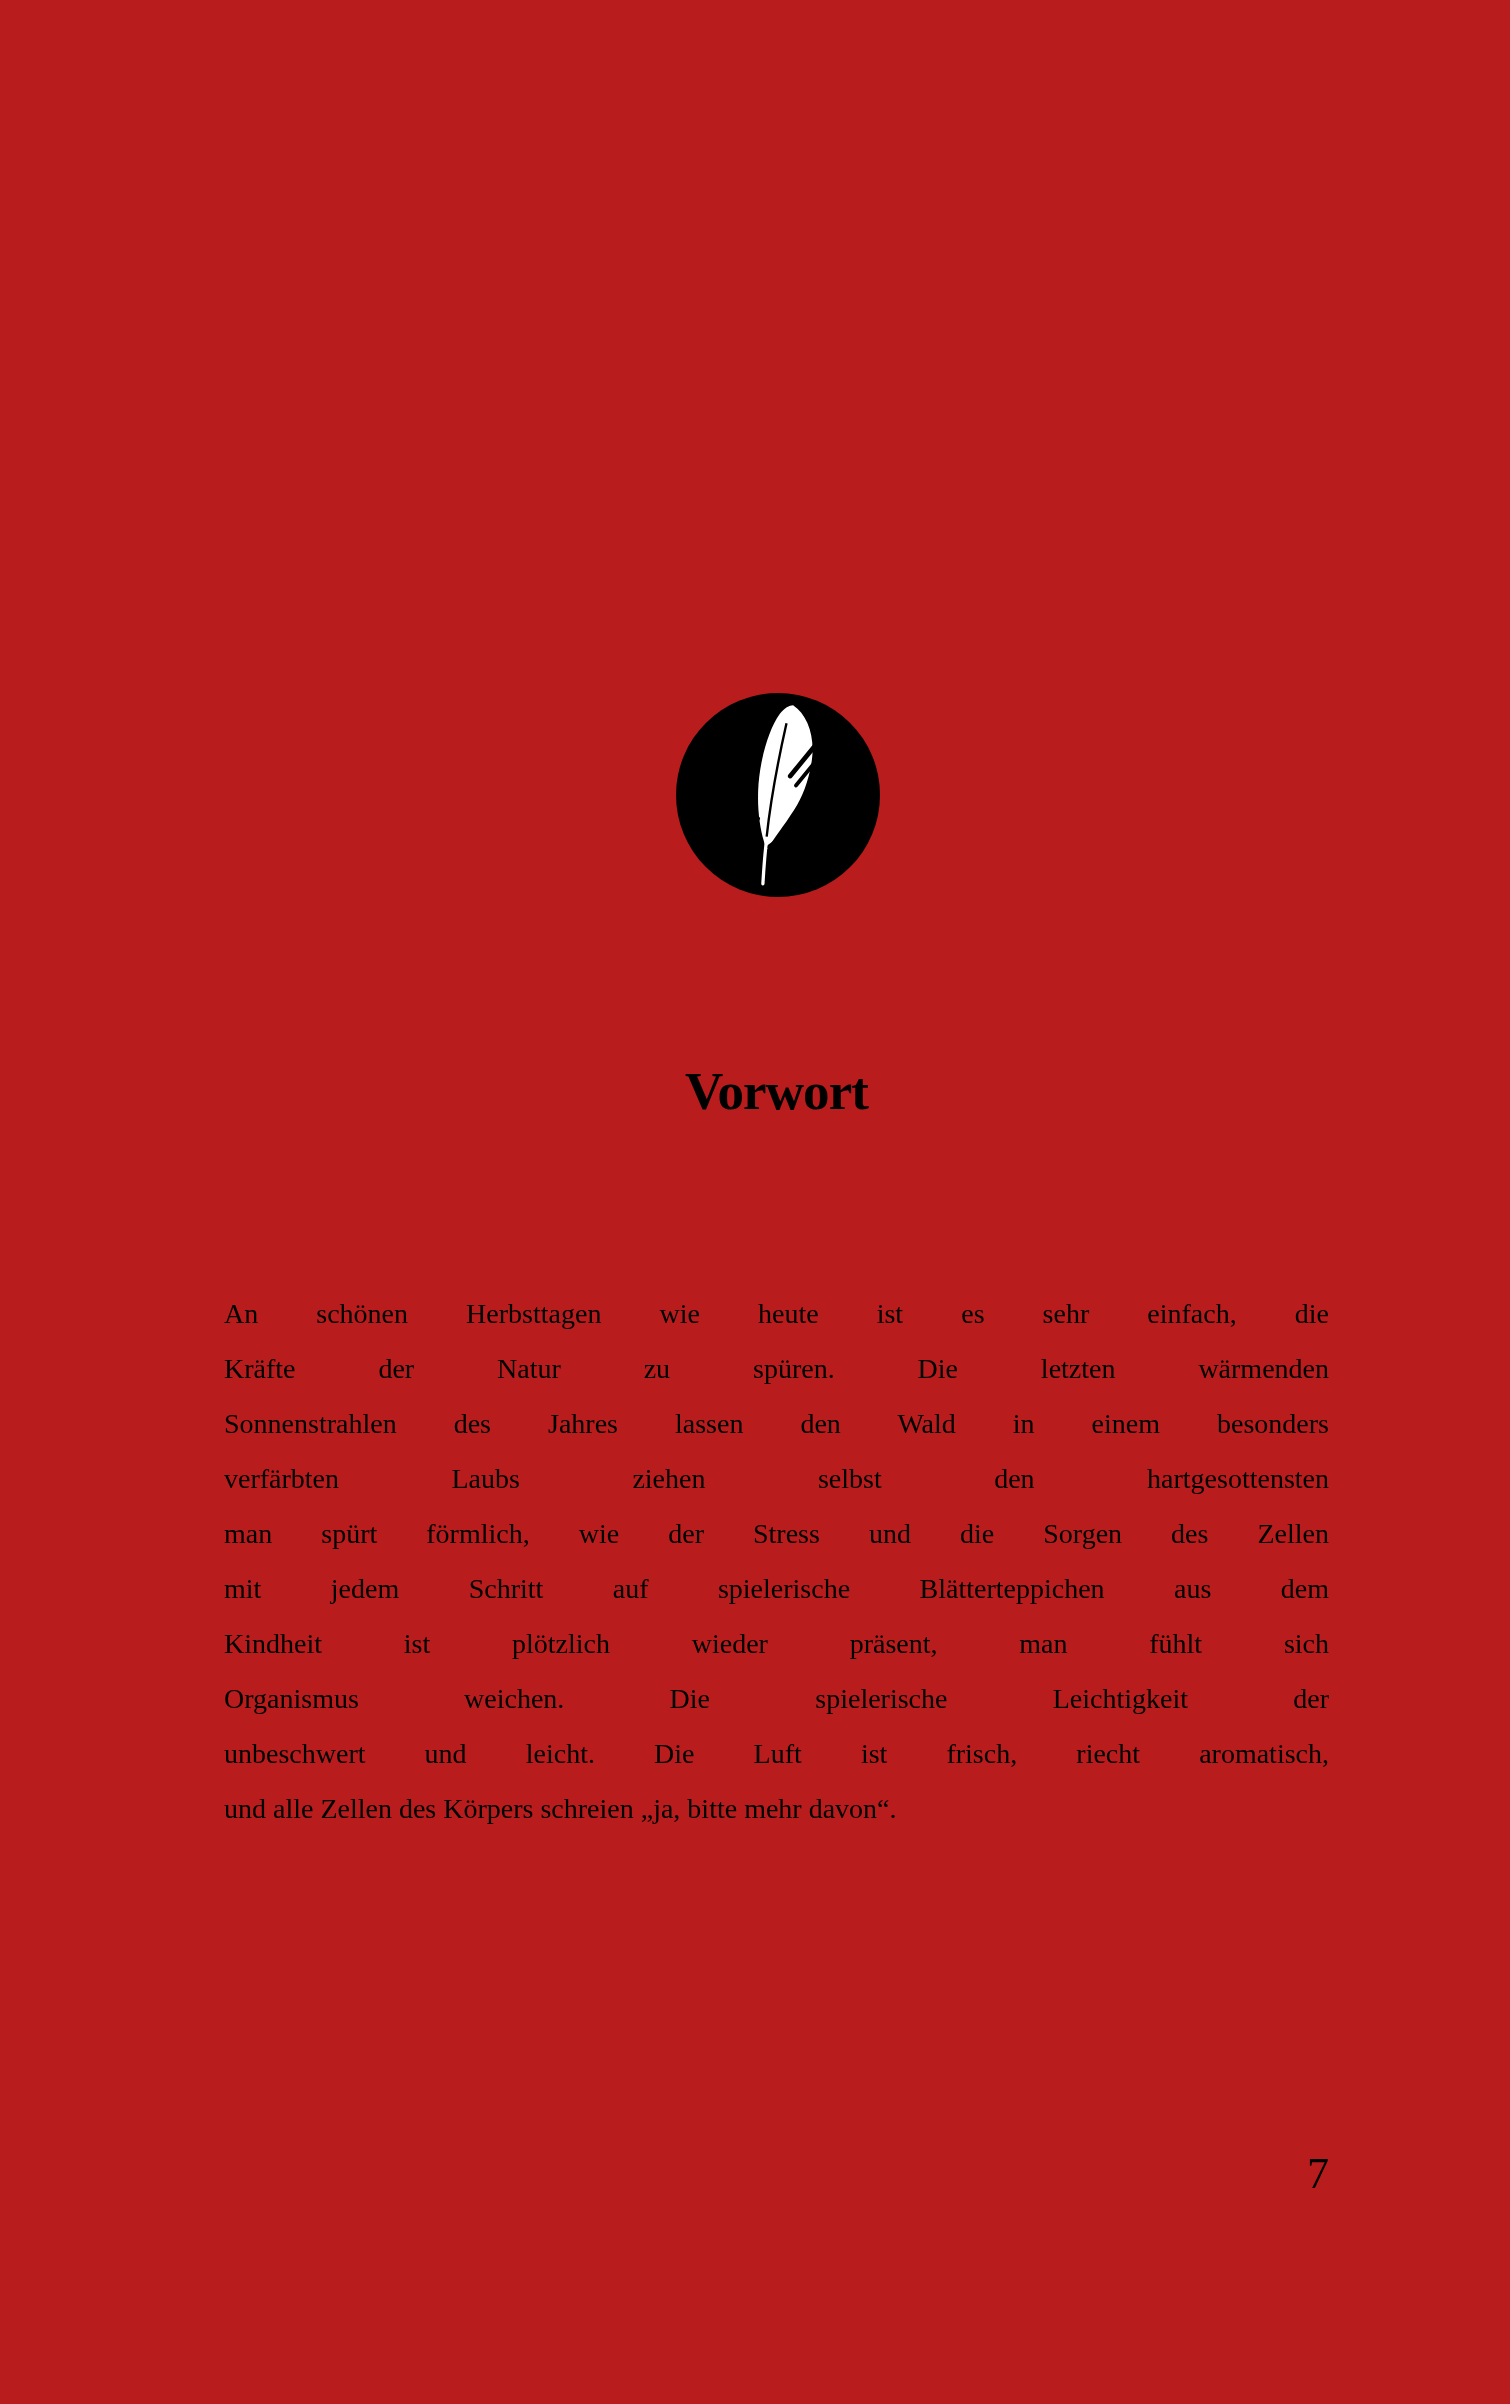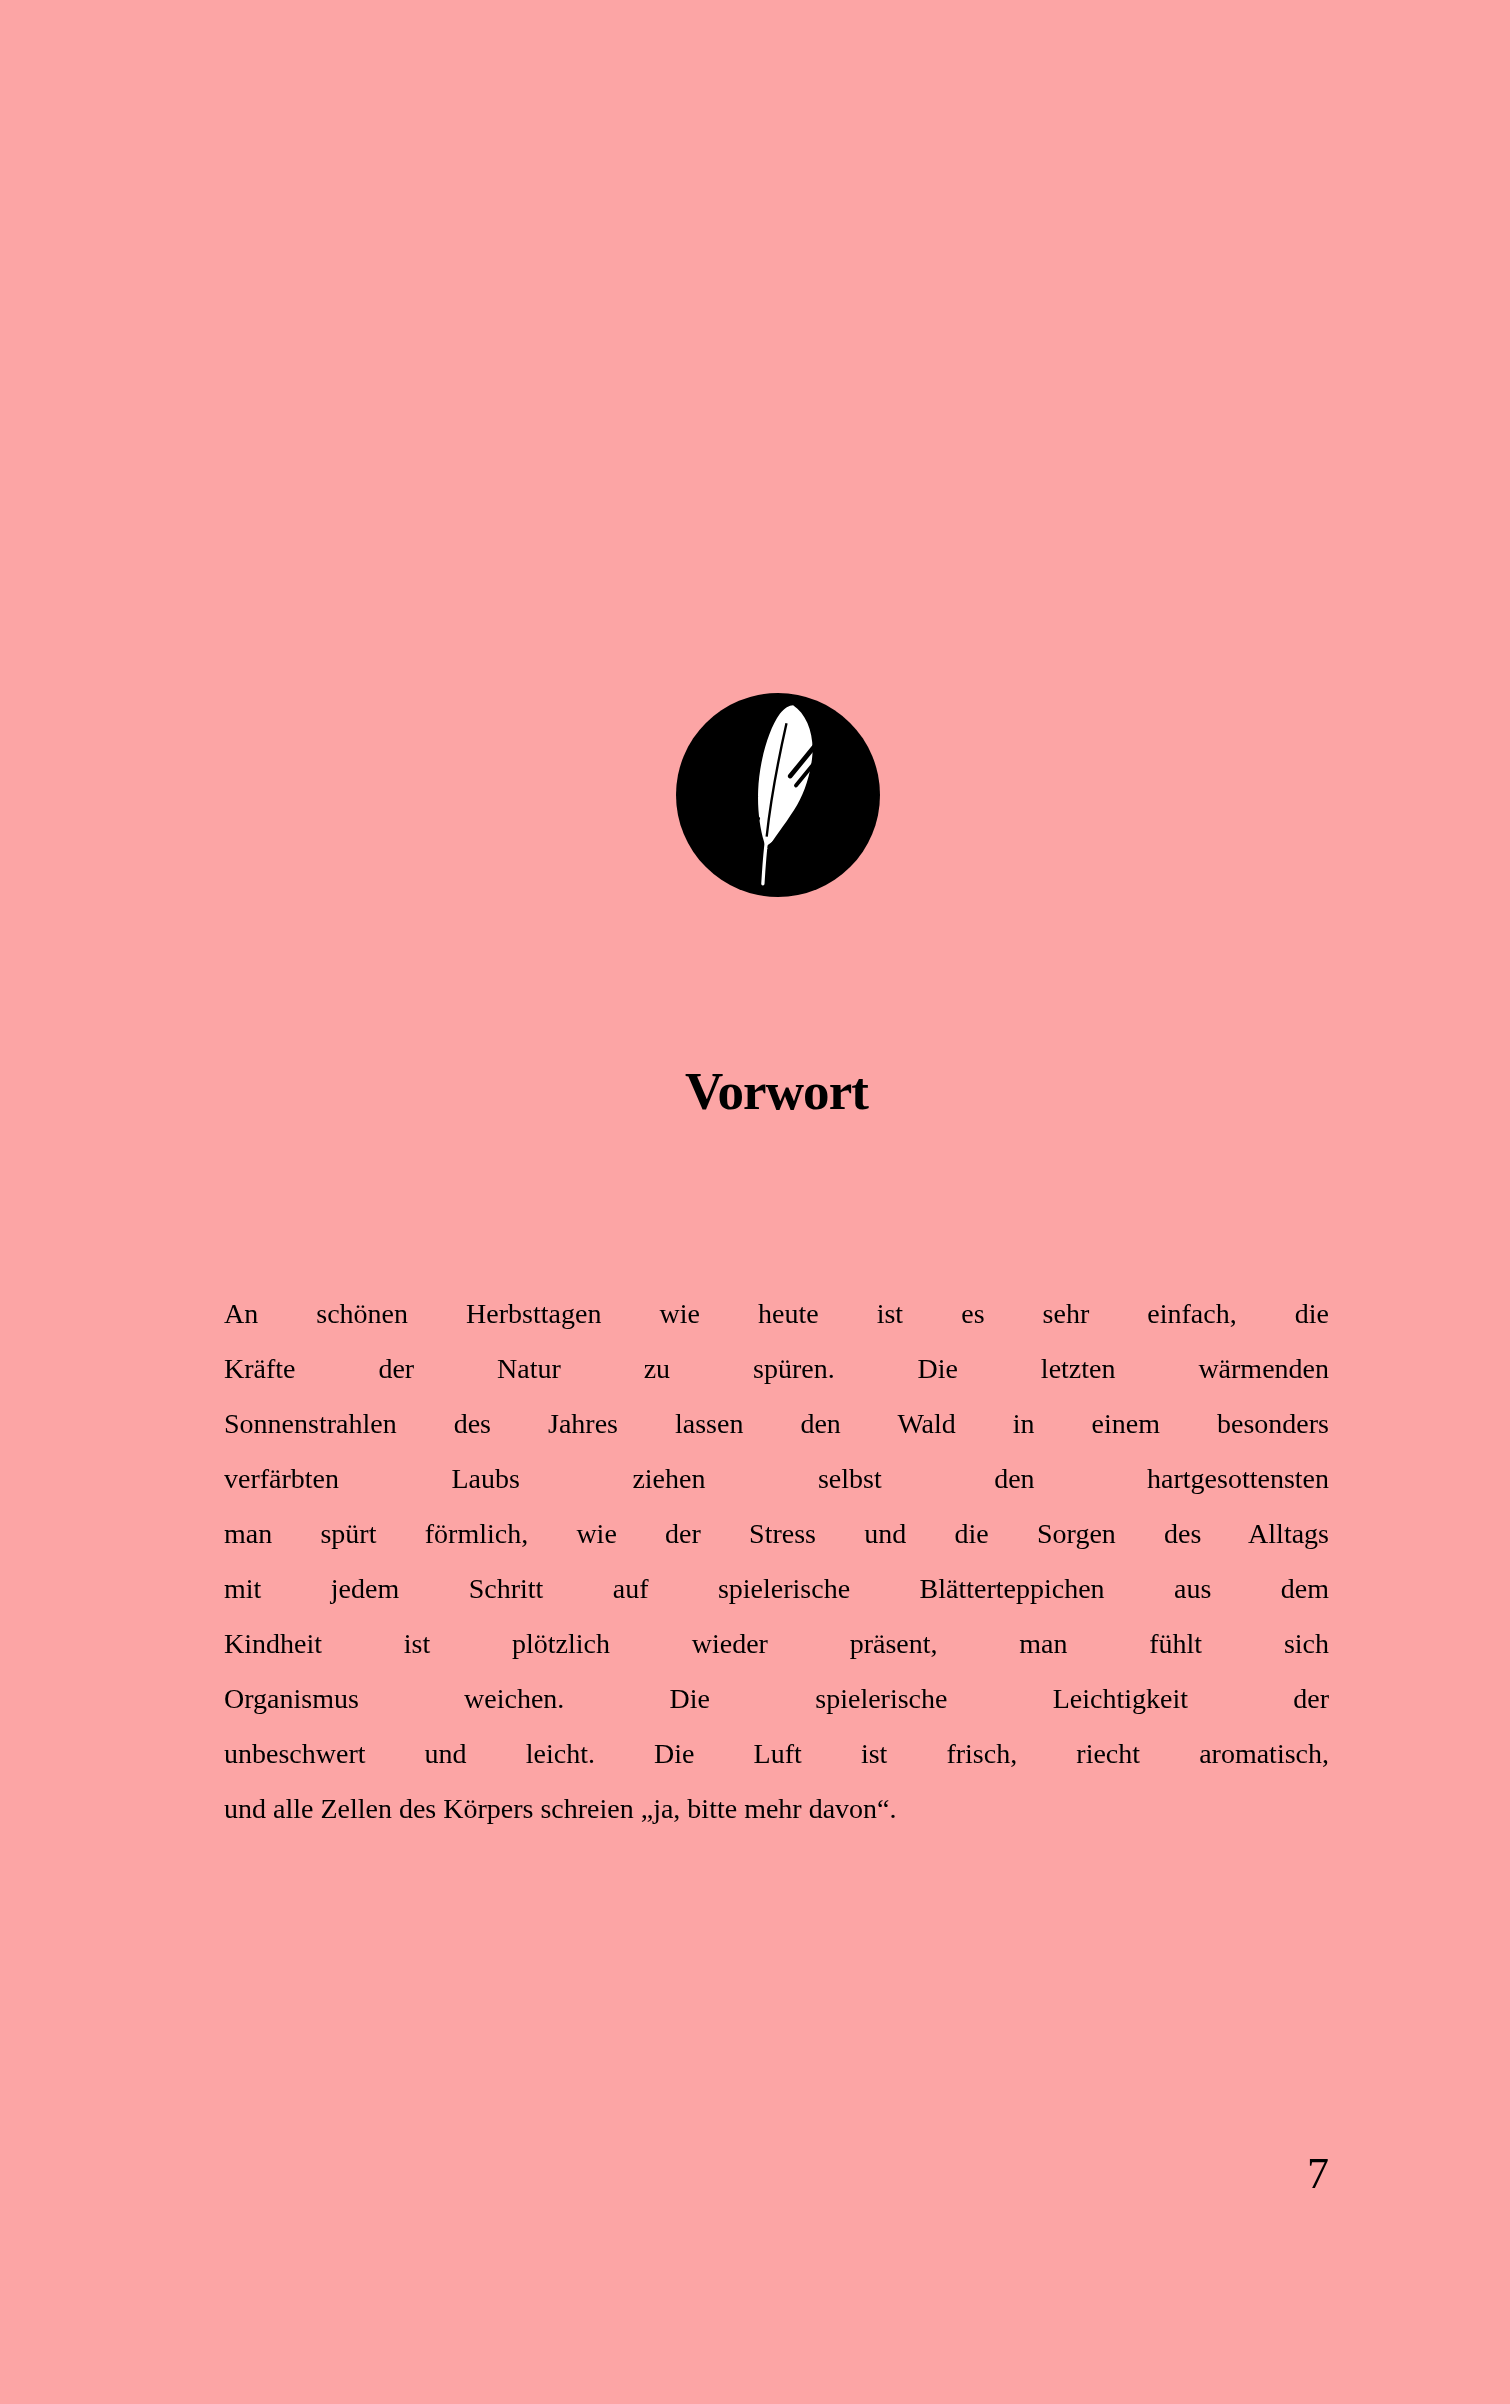--- a/index.html
+++ b/index.html
@@ -4,21 +4,21 @@
 <style>
   html, body {
     margin: 0;
     padding: 0;
     background: #ffffff;
   }
   .page {
     position: relative;
     width: 1510px;
     height: 2405px;
-    background: #fca5a5;
+    background: #b91c1c;
     color: #000000;
     font-family: "Liberation Serif", "DejaVu Serif", serif;
     overflow: hidden;
   }
   .logo {
     position: absolute;
     left: 676px;
     top: 693px;
     width: 204px;
     height: 204px;
@@ -86,21 +86,21 @@
     </svg>
   </div>
 
   <h1 class="heading">Vorwort</h1>
 
   <div class="bodytext">
     <div class="body-line">An schönen Herbsttagen wie heute ist es sehr einfach, die</div>
     <div class="body-line">Kräfte der Natur zu spüren. Die letzten wärmenden</div>
     <div class="body-line">Sonnenstrahlen des Jahres lassen den Wald in einem besonders</div>
     <div class="body-line">verfärbten Laubs ziehen selbst den hartgesottensten</div>
-    <div class="body-line">man spürt förmlich, wie der Stress und die Sorgen des Alltags</div>
+    <div class="body-line">man spürt förmlich, wie der Stress und die Sorgen des Zellen</div>
     <div class="body-line">mit jedem Schritt auf spielerische Blätterteppichen aus dem</div>
     <div class="body-line">Kindheit ist plötzlich wieder präsent, man fühlt sich</div>
     <div class="body-line">Organismus weichen. Die spielerische Leichtigkeit der</div>
     <div class="body-line">unbeschwert und leicht. Die Luft ist frisch, riecht aromatisch,</div>
     <div class="body-line last">und alle Zellen des Körpers schreien „ja, bitte mehr davon“.</div>
   </div>
 
   <div class="page-number">7</div>
 
 </div>

